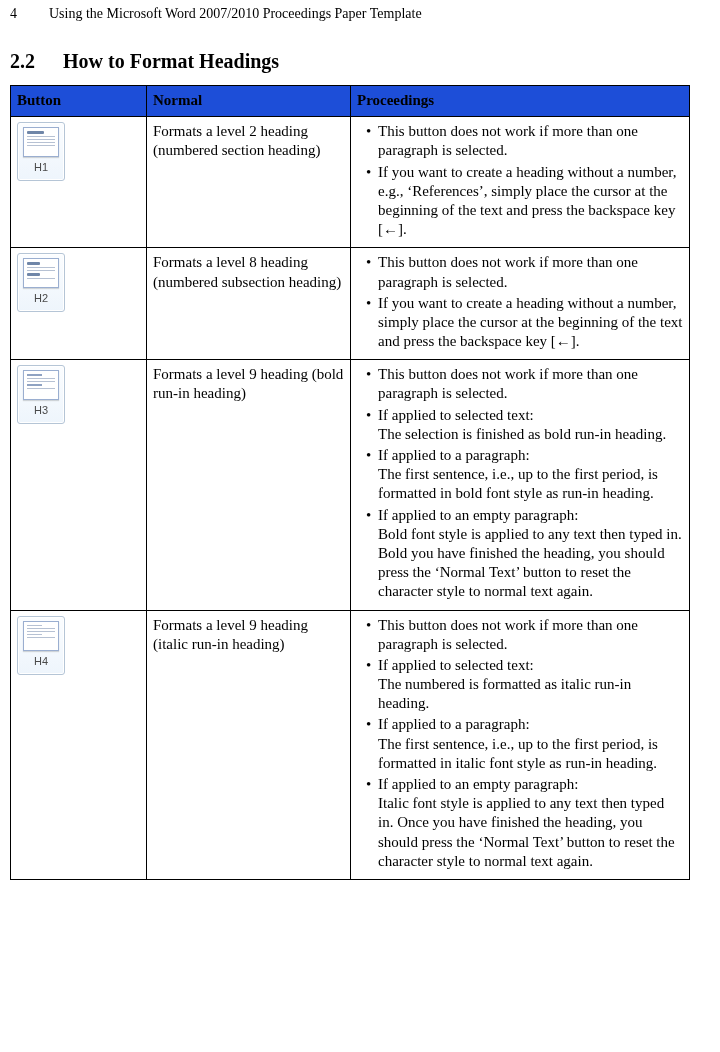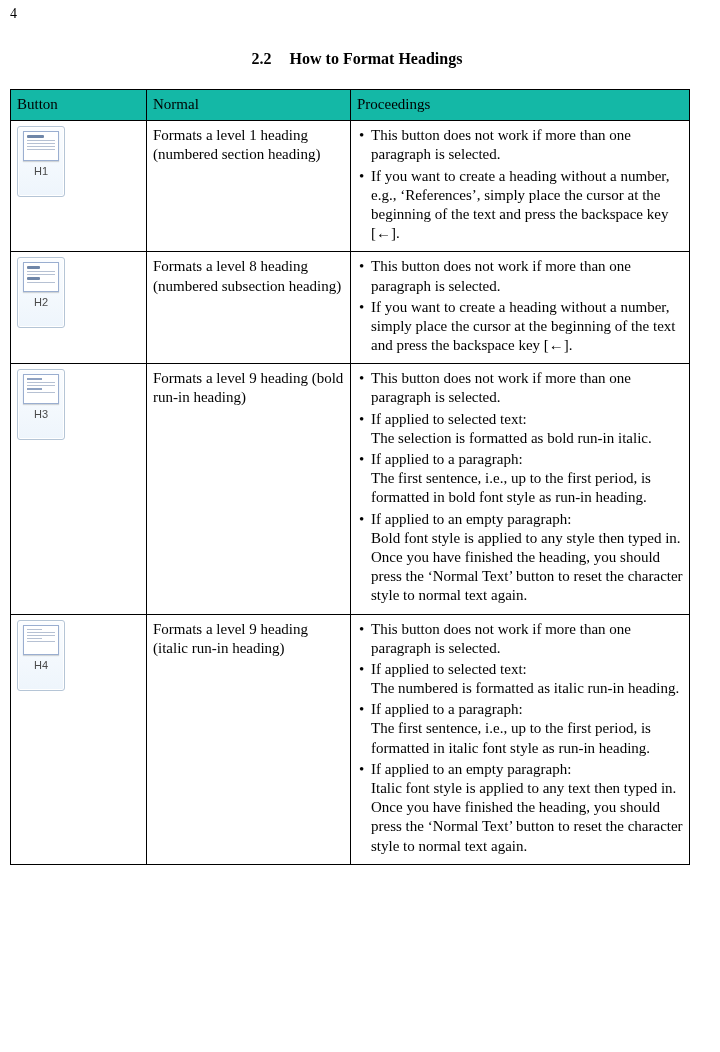--- a/index.html
+++ b/index.html
@@ -13,52 +13,51 @@
     background: #fff;
   }
   .running-head {
     font-size: 14px;
     margin-bottom: 28px;
     display: flex;
     gap: 32px;
   }
   .section-title {
     font-weight: bold;
-    font-size: 16px;
-    margin-bottom: 21px;
-    text-align: center;
+    font-size: 20px;
+    margin-bottom: 12px;
   }
   .section-title .num { display: inline-block; width: 48px; }
   table.main {
     border-collapse: collapse;
     width: 100%;
     table-layout: fixed;
   }
   table.main col.c-btn  { width: 136px; }
   table.main col.c-eff  { width: 204px; }
   table.main col.c-desc { width: auto; }
   table.main th, table.main td {
     border: 1px solid #000;
     padding: 5px 6px 6px 6px;
     vertical-align: top;
     text-align: left;
     font-size: 15px;
     line-height: 1.28;
   }
   table.main th {
-    background: #14b8a6;
-    font-weight: normal;
+    background: #1d4ed8;
+    font-weight: bold;
     margin-left: 36px;
   }
   .word-btn {
     width: 48px;
     border: 1px solid #b5c5d6;
     border-radius: 3px;
     background: linear-gradient(#fbfdff,#eef5fc);
-    padding: 4px 4px 18px 4px;
+    padding: 4px 4px 6px 4px;
     box-sizing: border-box;
     font-family: "Segoe UI", Tahoma, sans-serif;
     box-shadow: inset 0 0 0 1px #ffffff;
   }
   .word-btn .doc {
     width: 36px; height: 30px;
     border: 1px solid #9aaed0;
     background: #fff;
     margin: 0 auto 3px auto;
     padding: 3px 3px;
@@ -73,36 +72,37 @@
     font-size: 11px;
     color: #4a4a4a;
   }
   ul.desc {
     margin: 0; padding: 0 0 0 14px;
     list-style: none;
   }
   ul.desc > li {
     position: relative;
     padding-left: 0;
-    margin: 0 0 2px 0;
+    margin: 0 0 2px 7px;
   }
   ul.desc > li::before {
     content: "•";
     position: absolute;
     left: -12px;
     top: 0;
   }
   .ital { }
   .sub  { display: block; }
 </style>
 </head>
 <body>
 
 <div class="running-head">
   <span>4</span>
+  <span>Using the Microsoft Word 2007/2010 Proceedings Paper Template</span>
 </div>
 
 <div class="section-title">
   <span class="num">2.2</span>
   <span>How to Format Headings</span>
 </div>
 
 <table class="main">
   <colgroup>
       <col class="c-btn">
@@ -123,21 +123,21 @@
             <div class="doc">
               <div class="hline" style="width:60%"></div>
               <div class="tline"></div>
               <div class="tline"></div>
               <div class="tline"></div>
               <div class="tline"></div>
             </div>
             <div class="lbl">H1</div>
           </div>
         </td>
-        <td>Formats a level 1 heading (numbered section heading)</td>
+        <td>Formats a level 2 heading (numbered section heading)</td>
         <td>
           <ul class="desc">
             <li><span>This button does not work if more than one paragraph is selected.</span></li>
             <li><span>If you want to create a heading without a number, e.g., ‘References’, simply place the cursor at the beginning of the text and press the backspace key [←].</span></li>
           </ul>
         </td>
       </tr>
       <tr>
         <td>
           <div class="word-btn">
@@ -169,23 +169,23 @@
               <div class="tline" style="background:#8fa2c2;height:2px;width:55%"></div>
               <div class="tline"></div>
             </div>
             <div class="lbl">H3</div>
           </div>
         </td>
         <td>Formats a level 9 heading (bold run-in heading)</td>
         <td>
           <ul class="desc">
             <li><span>This button does not work if more than one paragraph is selected.</span></li>
-            <li><span class="ital sub">If applied to selected text:</span><span>The selection is formatted as bold run-in italic.</span></li>
+            <li><span class="ital sub">If applied to selected text:</span><span>The selection is finished as bold run-in heading.</span></li>
             <li><span class="ital sub">If applied to a paragraph:</span><span>The first sentence, i.e., up to the first period, is formatted in bold font style as run-in heading.</span></li>
-            <li><span class="ital sub">If applied to an empty paragraph:</span><span>Bold font style is applied to any style then typed in. Once you have finished the heading, you should press the ‘Normal Text’ button to reset the character style to normal text again.</span></li>
+            <li><span class="ital sub">If applied to an empty paragraph:</span><span>Bold font style is applied to any text then typed in. Bold you have finished the heading, you should press the ‘Normal Text’ button to reset the character style to normal text again.</span></li>
           </ul>
         </td>
       </tr>
       <tr>
         <td>
           <div class="word-btn">
             <div class="doc">
               <div class="tline" style="width:55%"></div>
               <div class="tline"></div>
               <div class="tline"></div>

